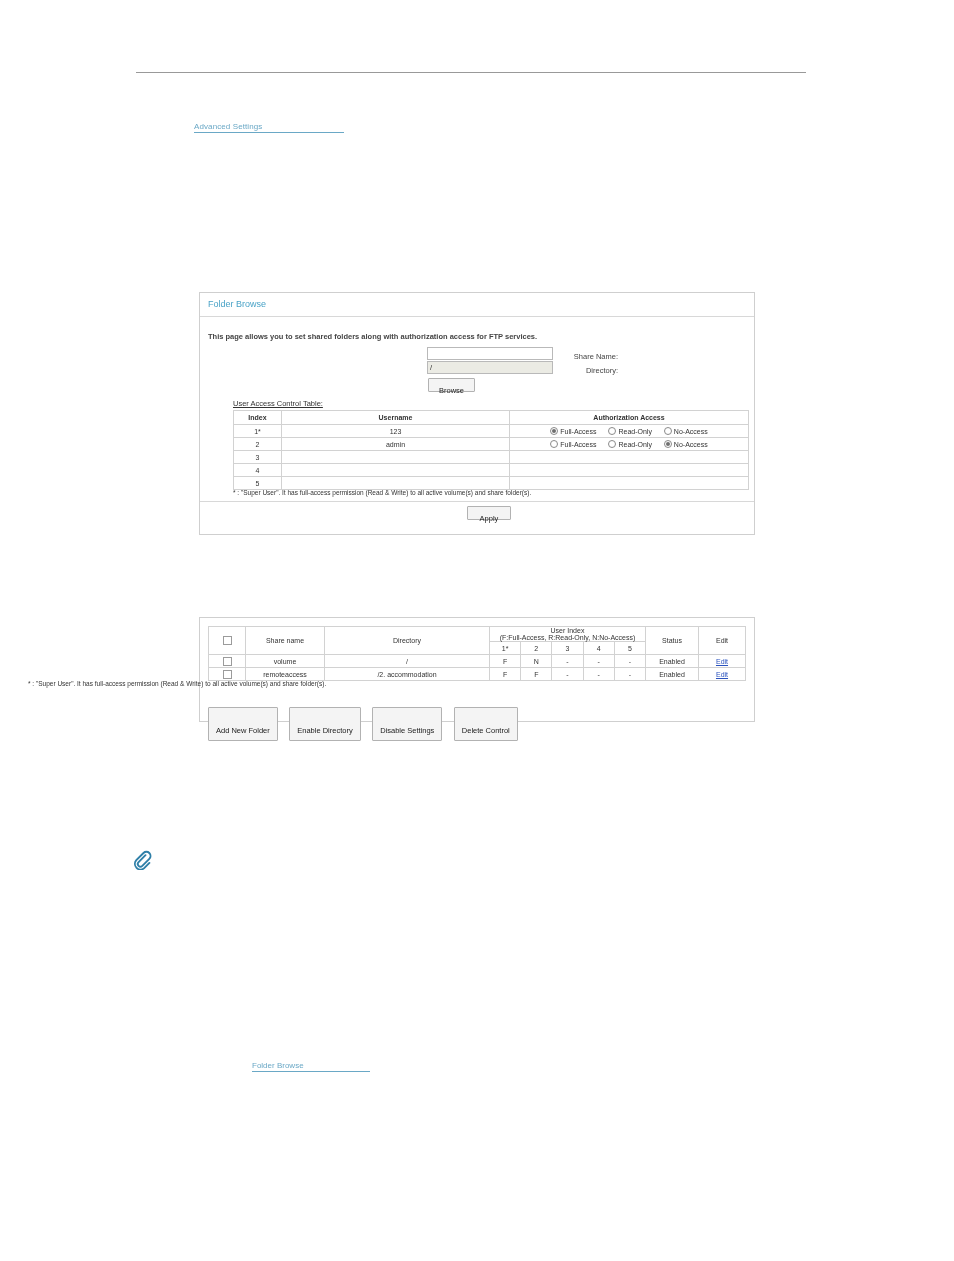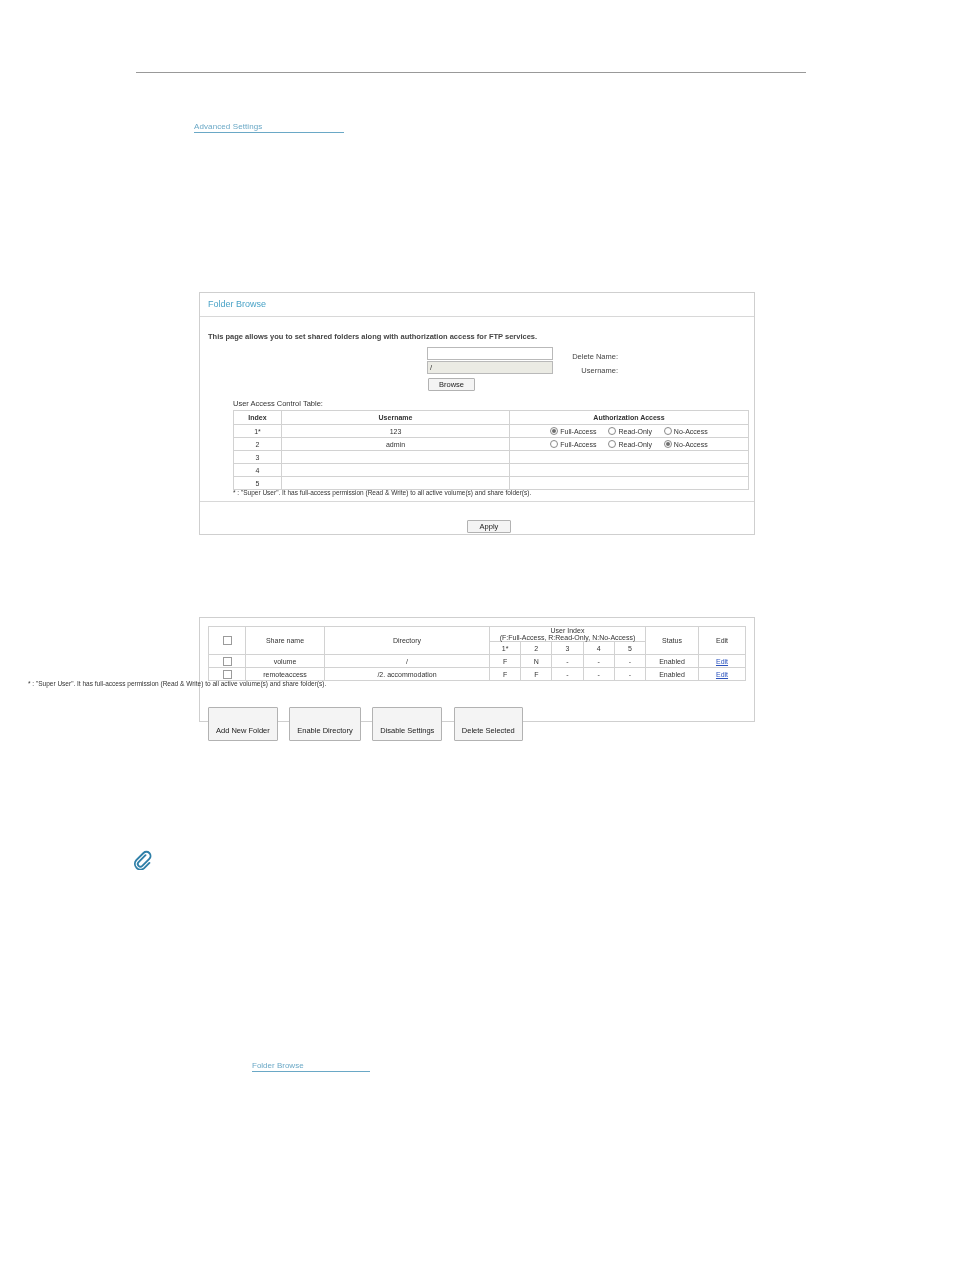--- a/index.html
+++ b/index.html
@@ -136,37 +136,38 @@
     color: #333;
     font-family: "Liberation Sans", sans-serif;
   }
   .btn {
     border: 1px solid #b2b2b2;
     background: #f4f4f4;
     font-size: 7.5px;
     color: #222;
     font-family: "Liberation Sans", sans-serif;
     border-radius: 1px;
-    padding: 0;
+    padding: 6px;
     line-height: 12px;
     cursor: default;
   }
   .btn-browse {
     position: absolute;
     left: 228px;
     top: 85px;
     width: 47px;
     height: 13px;
   }
   .uact-label {
     position: absolute;
     left: 33px;
     top: 106px;
     font-size: 7.5px;
     color: #333;
+    text-decoration: underline;
   }
   table.uact {
     position: absolute;
     left: 33px;
     top: 117px;
     width: 512px;
     border-collapse: collapse;
     font-size: 7px;
     table-layout: fixed;
   }
@@ -222,21 +223,21 @@
     position: absolute;
     left: 0;
     top: 208px;
     width: 100%;
     height: 1px;
     background: #d8d8d8;
   }
   .btn-apply {
     position: absolute;
     left: 267px;
-    top: 227px;
+    top: 213px;
     width: 44px;
     height: 13px;
   }
 
   
   .panel2 {
     position: absolute;
     left: 199px;
     top: 617px;
     width: 556px;
@@ -320,24 +321,24 @@
 
   <div class="top-link">Advanced Settings</div>
 
   <div class="panel1">
     <div class="title-bar">
       <div class="title-text">Folder Browse</div>
     </div>
 
     <div class="intro">This page allows you to set shared folders along with authorization access for FTP services.</div>
 
-    <div class="fieldrow lbl-share">Delete Name:</div>
+    <div class="fieldrow lbl-share">Share Name:</div>
     <input class="inp-share" type="text" value="" style="">
 
-    <div class="fieldrow lbl-dir">Username:</div>
+    <div class="fieldrow lbl-dir">Directory:</div>
     <input class="inp-dir" type="text" readonly="" value="/" style="">
 
     <button class="btn btn-browse">Browse</button>
 
     <div class="uact-label">User Access Control Table:</div>
 
     <table class="uact">
       <tbody>
           <tr>
         <th class="col-index">Index</th>
@@ -432,21 +433,21 @@
         <td>Enabled</td>
         <td><a class="edit-link" href="#">Edit</a></td>
       </tr>
     </tbody>
       </table>
 
     <div class="btnrow">
       <button class="btn btn-row-item">Add New Folder</button>
       <button class="btn btn-row-item">Enable Directory</button>
       <button class="btn btn-row-item">Disable Settings</button>
-      <button class="btn btn-row-item">Delete Selected</button>
+      <button class="btn btn-row-item">Delete Control</button>
     </div>
   </div>
 
   <div class="note2">* : "Super User". It has full-access permission (Read &amp; Write) to all active volume(s) and share folder(s).</div>
 
   <div class="clip">
     <svg width="20" height="20" viewBox="0 0 20 20" aria-hidden="true">
       <path d="M13.5 5.2 L6.6 12.1 a2.6 2.6 0 0 0 3.7 3.7 l7.0 -7.0 a4.1 4.1 0 0 0 -5.8 -5.8 l-7.2 7.2 a5.6 5.6 0 0 0 7.9 7.9 l5.2 -5.2" fill="none" stroke="#2e7fa8" stroke-width="1.9" stroke-linecap="round"></path>
     </svg>
   </div>

